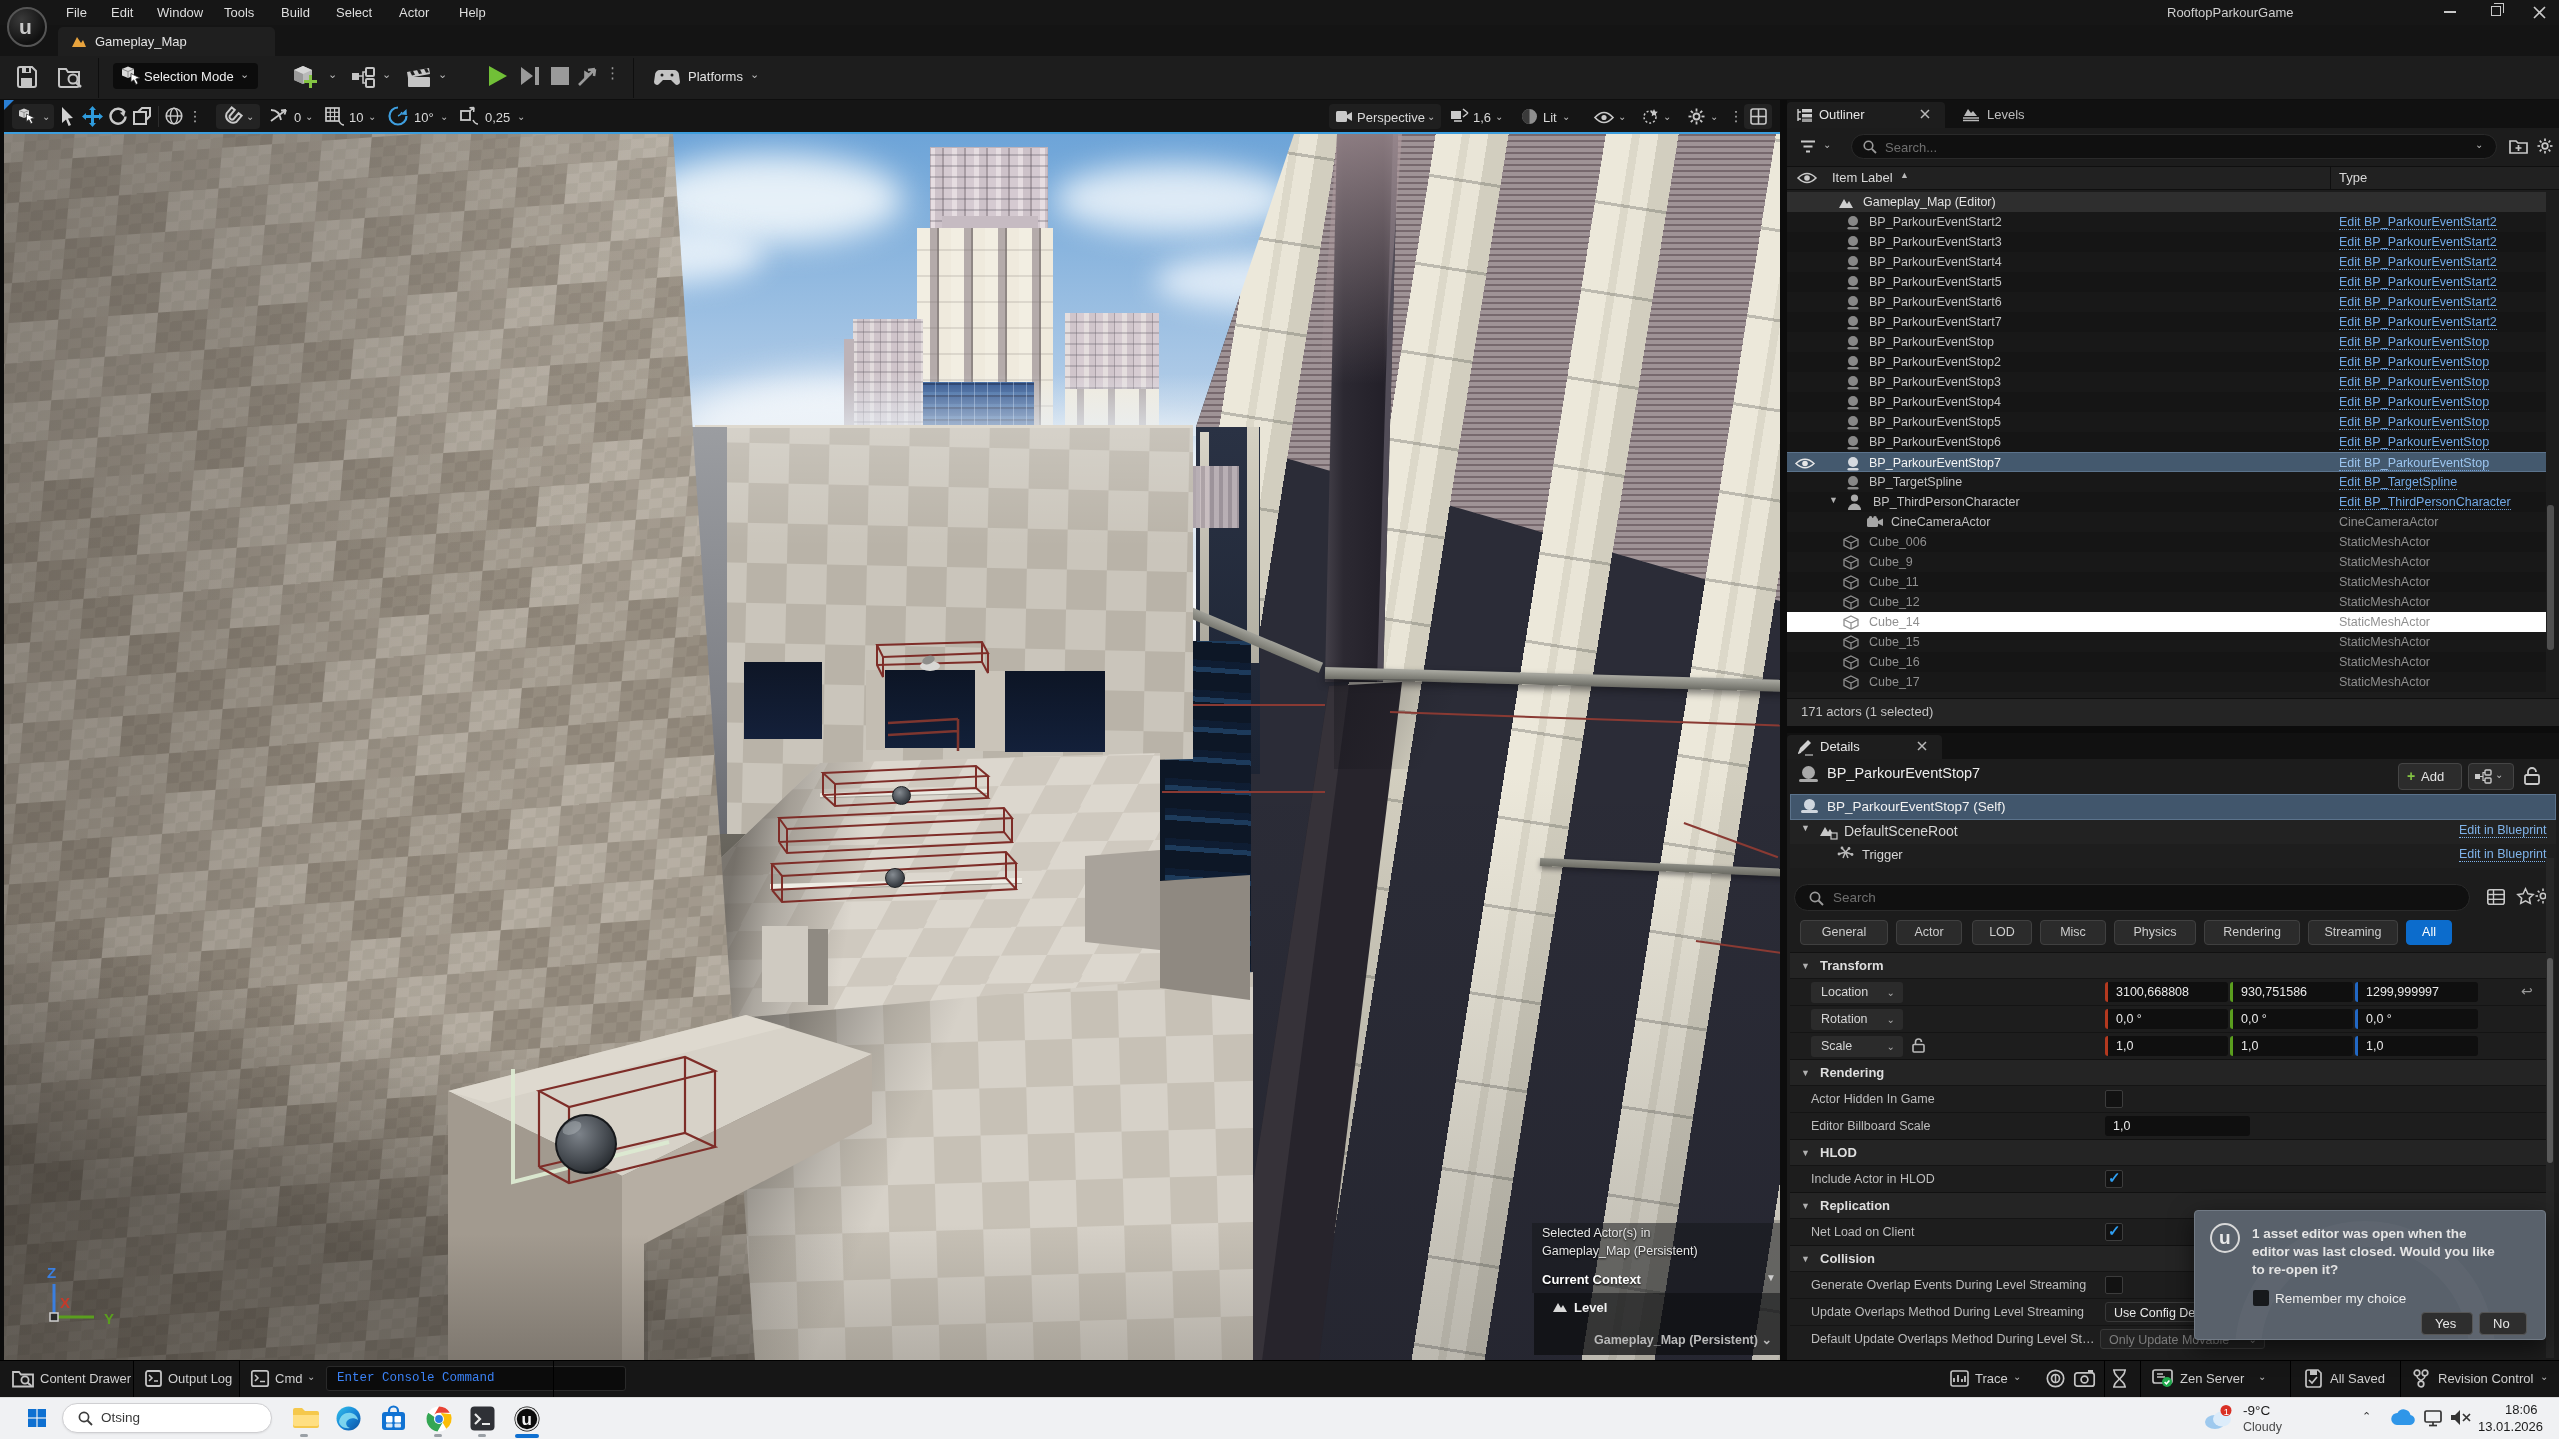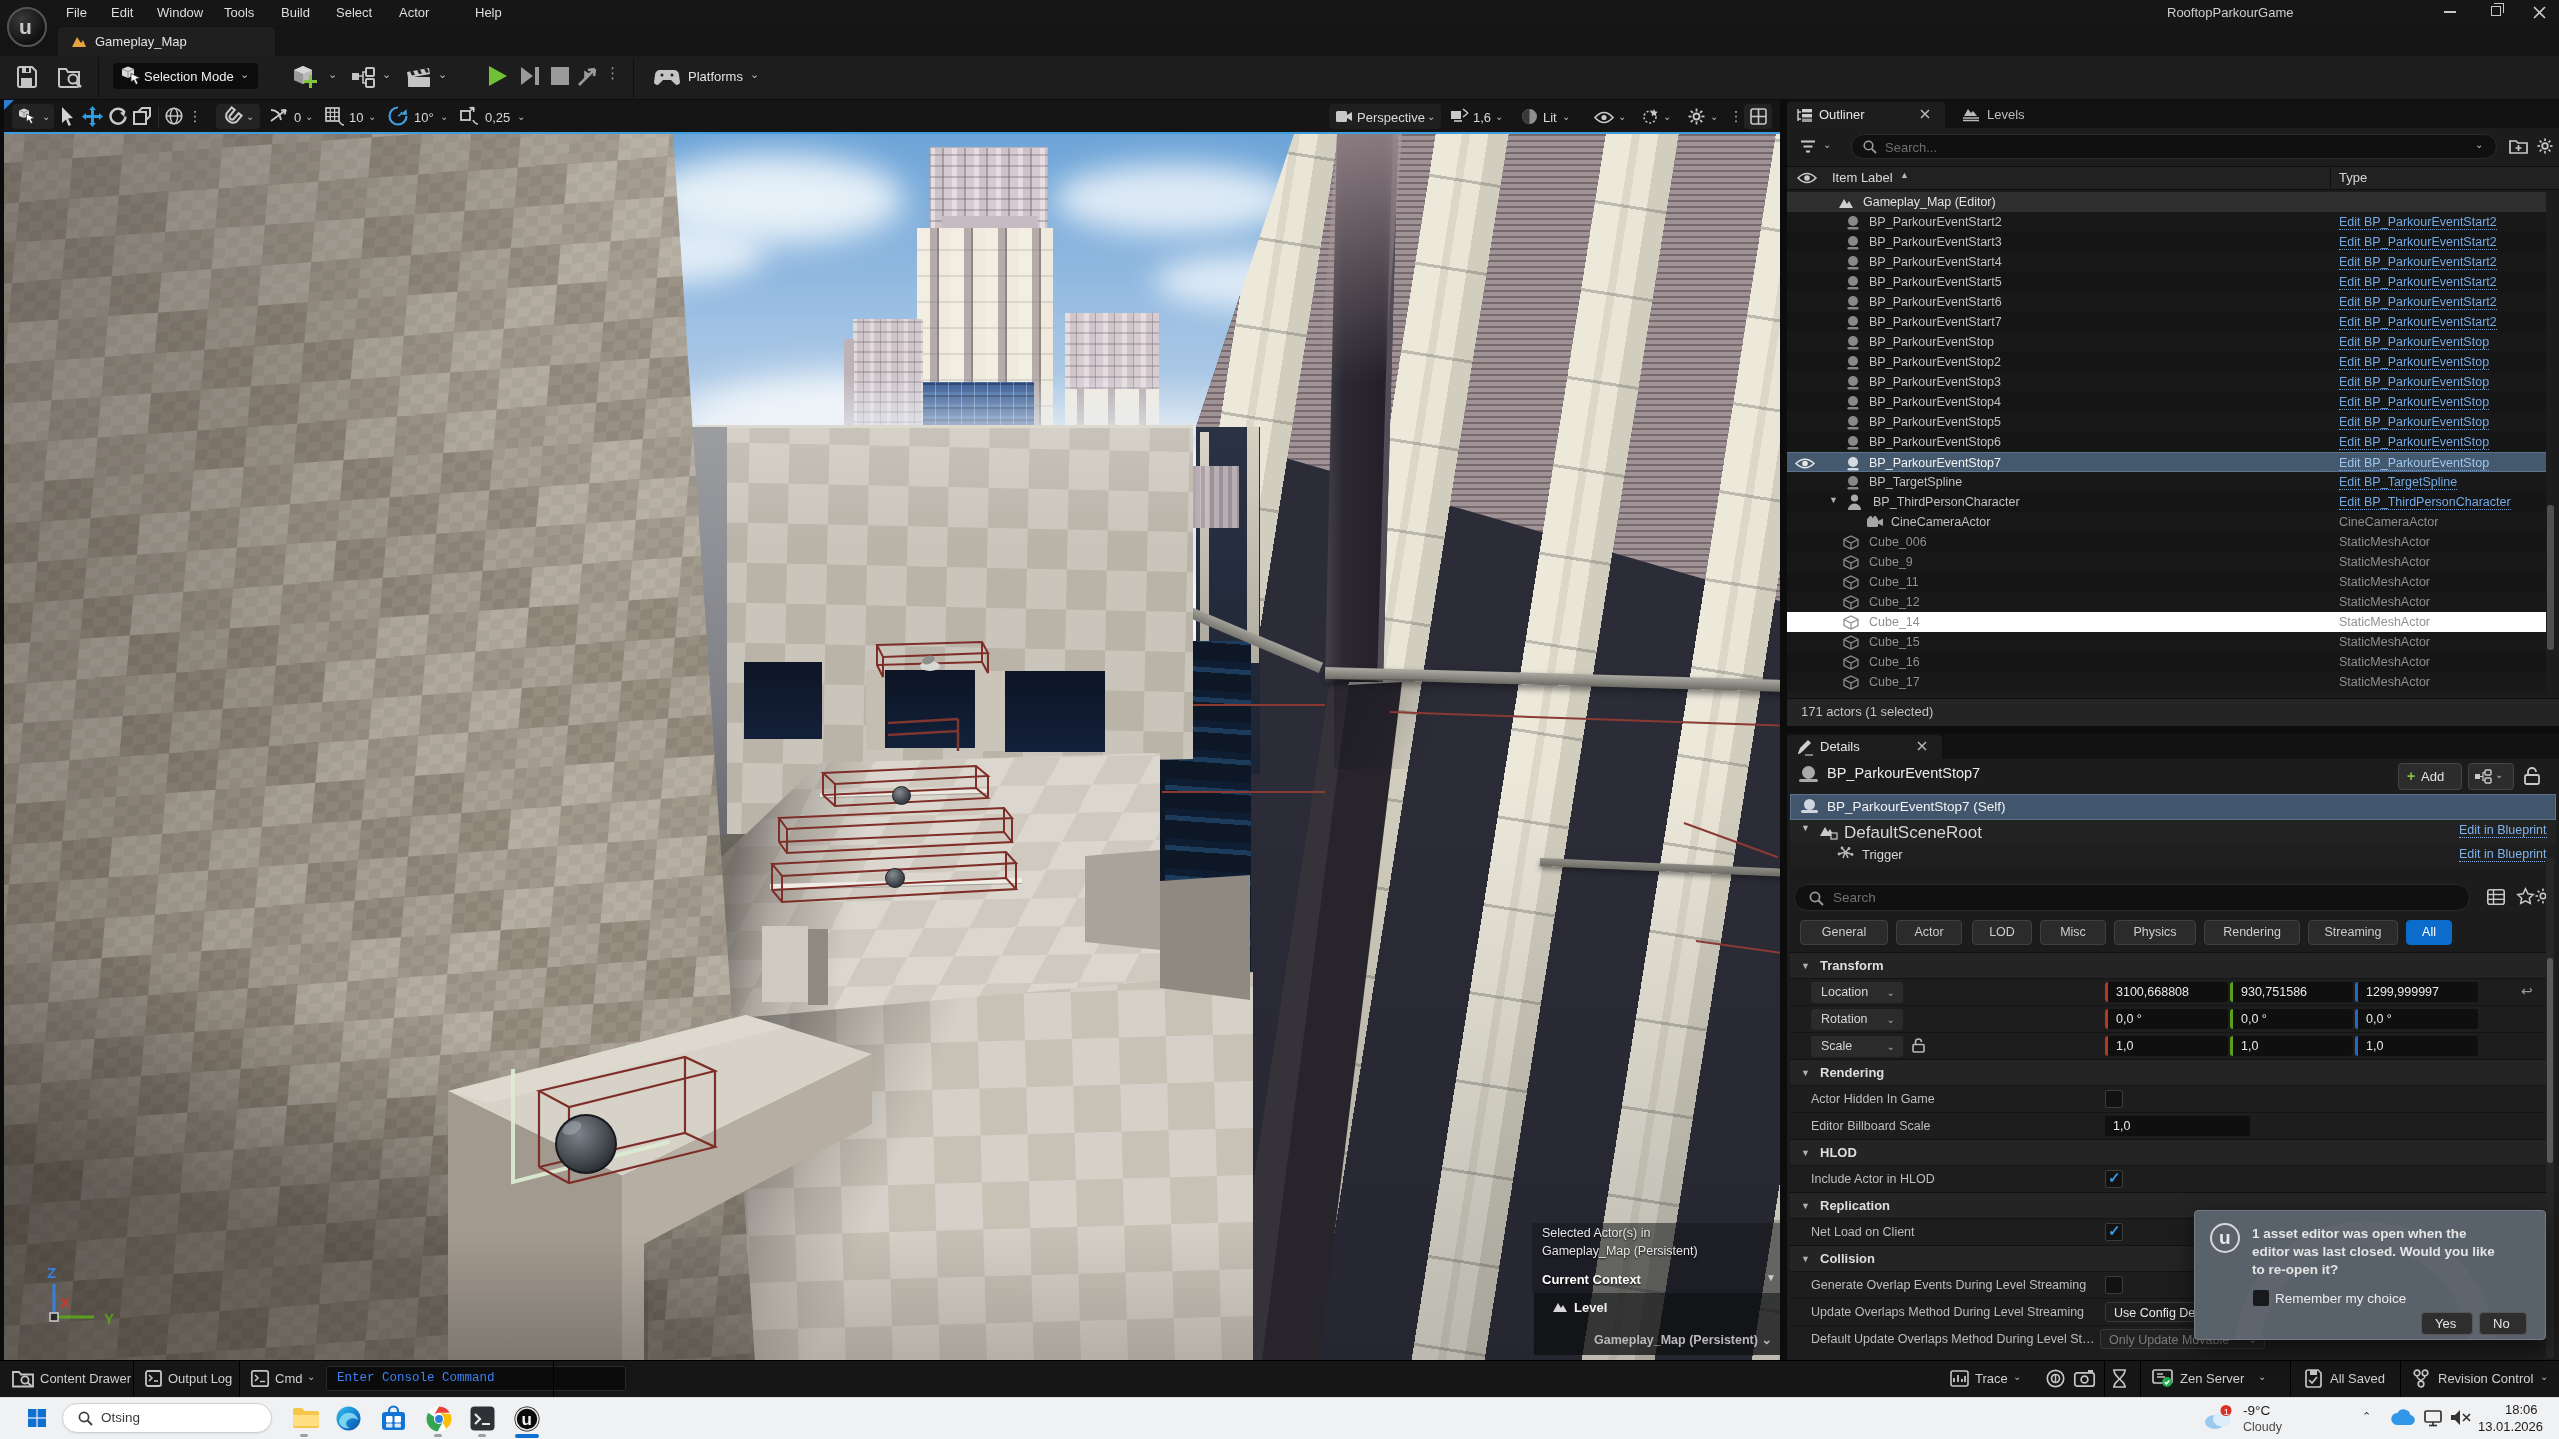--- a/index.html
+++ b/index.html
@@ -36,21 +36,21 @@
   <div class="abs" style="left:0;top:25px;width:2559px;height:31px;background:#141414;"></div>
 
   <div id="menus" style="position:absolute;left:0;top:0;font-size:13px;color:#dedede;">
     <span class="txt" style="left:66px;top:5px;">File</span>
     <span class="txt" style="left:111px;top:5px;">Edit</span>
     <span class="txt" style="left:157px;top:5px;">Window</span>
     <span class="txt" style="left:224px;top:5px;">Tools</span>
     <span class="txt" style="left:281px;top:5px;">Build</span>
     <span class="txt" style="left:336px;top:5px;">Select</span>
     <span class="txt" style="left:399px;top:5px;">Actor</span>
-    <span class="txt" style="left:459px;top:5px;margin-left:16px;">Help</span>
+    <span class="txt" style="left:459px;top:5px;">Help</span>
   </div>
   <div class="txt" style="left:2167px;top:5px;font-size:13px;color:#cfcfcf;">RooftopParkourGame</div>
 
   <div class="abs" style="left:2444px;top:11px;width:12px;height:2px;background:#c9c9c9;"></div>
   <div class="abs" style="left:2491px;top:6px;width:10px;height:10px;border:1.5px solid #c9c9c9;"></div>
   <div class="abs" style="left:2494px;top:3px;width:10px;height:10px;border-top:1.5px solid #c9c9c9;border-right:1.5px solid #c9c9c9;"></div>
   <svg style="left:2533px;top:6px;" width="13" height="13">
       <path d="M1,1 L12,12 M12,1 L1,12" stroke="#c9c9c9" stroke-width="1.6"></path>
     </svg>
 
@@ -777,21 +777,21 @@
         <div class="abs" style="left:3px;top:0;width:11px;height:11px;border-radius:50%;background:#cfd6de;"></div>
         <div class="abs" style="left:0;top:11px;width:17px;height:3px;background:#cfd6de;border-radius:2px;"></div>
       </div>
     <div class="txt" style="left:40px;top:699px;font-size:13.5px;color:#f2f2f2;">BP_ParkourEventStop7 (Self)</div>
     <div class="abs" style="left:3px;top:720px;width:766px;height:24px;background:#222;"></div>
     <span class="txt" style="left:14px;top:723px;color:#b9b9b9;font-size:9px;">▼</span>
     <svg style="left:32px;top:724px;" width="18" height="15">
         <path d="M1,12 L6,3 L9,8 L11,5 L15,12 Z" fill="#c9c9c9"></path>
         <rect x="12" y="9" width="6" height="6" fill="#222" stroke="#c9c9c9" stroke-width="1.2"></rect>
       </svg>
-    <div class="txt" style="left:57px;top:723px;font-size:17px;color:#d6d6d6;">DefaultSceneRoot</div>
+    <div class="txt" style="left:57px;top:723px;font-size:14px;color:#d6d6d6;">DefaultSceneRoot</div>
     <div class="txt" style="left:672px;top:723px;font-size:12.5px;color:#7fb3ea;border-bottom:1px dotted #7fb3ea;">Edit in Blueprint</div>
     <div class="abs" style="left:3px;top:744px;width:766px;height:24px;background:#1e1e1e;"></div>
     <svg style="left:50px;top:747px;" width="17" height="17">
         <path d="M8.5,5 L5,1 M8.5,5 L12,1.5 M8.5,5 L2,7 M8.5,5 L15,7.5 M8.5,5 L6,11 M8.5,5 L11,11" stroke="#b9b9b9" stroke-width="1.5"></path>
         <circle cx="5" cy="1" r="1.4" fill="#b9b9b9"></circle>
         <circle cx="12" cy="1.5" r="1.4" fill="#b9b9b9"></circle>
         <circle cx="2" cy="7" r="1.4" fill="#b9b9b9"></circle>
         <circle cx="15" cy="7.5" r="1.4" fill="#b9b9b9"></circle>
       </svg>
     <div class="txt" style="left:75px;top:747px;font-size:13px;color:#d6d6d6;">Trigger</div>

